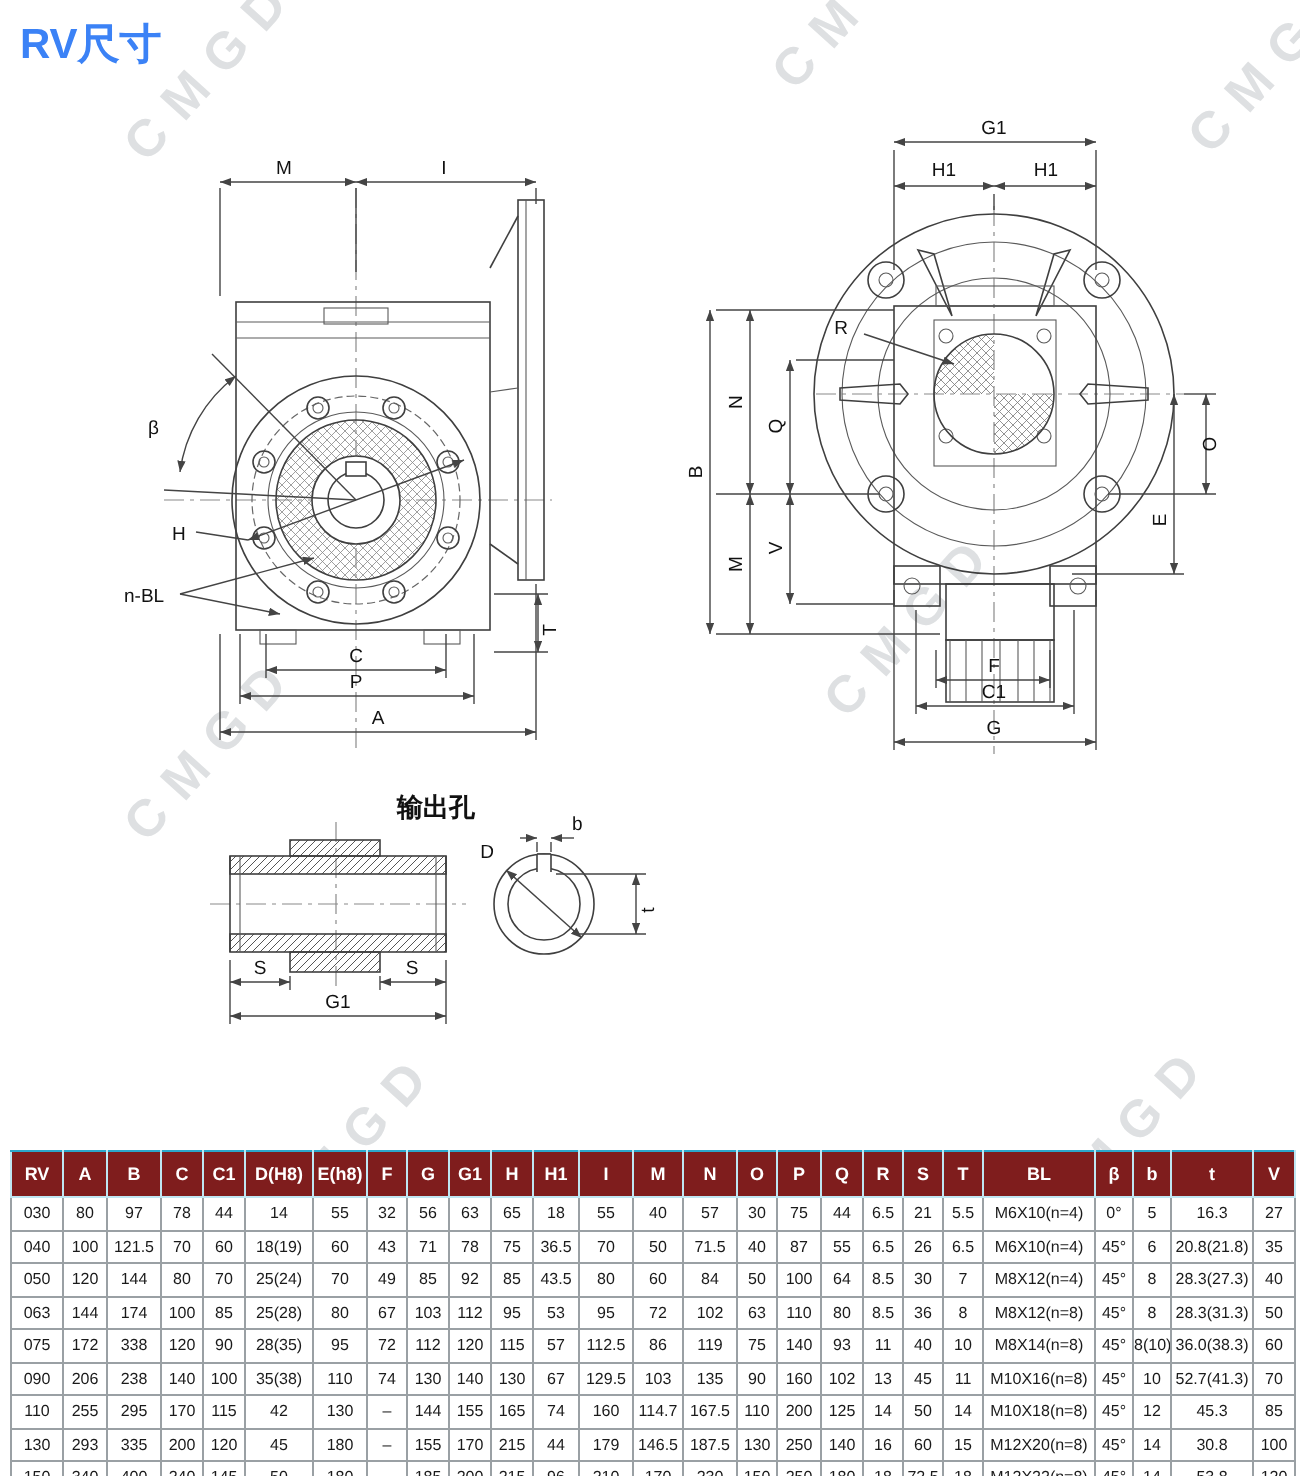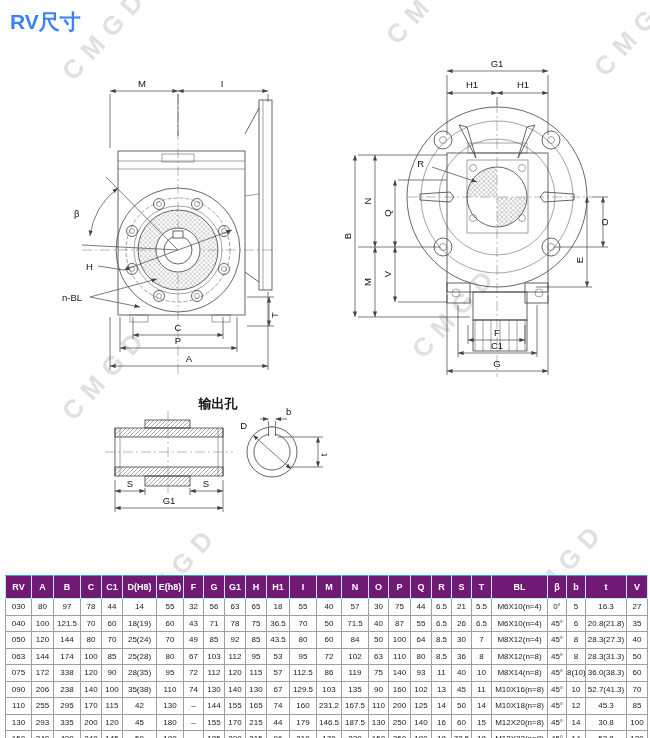--- a/index.html
+++ b/index.html
@@ -10,21 +10,21 @@
   #title{position:absolute;left:10px;top:8px;font-size:21px;font-weight:bold;color:#3b82f6;z-index:2;}
   svg{position:absolute;z-index:1;overflow:visible;}
   svg text{font-family:"Liberation Sans",sans-serif;font-size:9.5px;fill:#111;}
   .ln{stroke:#3f3f3f;stroke-width:.8;fill:none;}
   .thin{stroke:#5a5a5a;stroke-width:.55;fill:none;}
   .dim{stroke:#444;stroke-width:.7;fill:none;}
   .cl{stroke:#8a8a8a;stroke-width:.6;fill:none;stroke-dasharray:10 3 2 3;}
   .dash{stroke:#666;stroke-width:.6;fill:none;stroke-dasharray:4 2;}
   #spec-table{position:absolute;left:5px;top:575px;width:643px;z-index:3;border-collapse:collapse;
       table-layout:fixed;background:#fff;border:1px solid #8d9499;}
-  #spec-table th{background:#701a75;color:#fff;font-size:9px;font-weight:bold;height:22px;
+  #spec-table th{background:#7f1d1d;color:#fff;font-size:9px;font-weight:bold;height:22px;
       padding:0;border:1px solid #bfe6f2;border-top:1px solid #2ba7cb;text-align:center;overflow:hidden;}
   #spec-table td{font-size:8px;color:#1a1a1a;text-align:center;height:15.5px;padding:0;
       border:1px solid #9aa0a4;white-space:nowrap;overflow:hidden;background:#fff;}
 </style>
 </head>
 <body>
 
 <div id="page">
 
   <span class="wm" style="left:48px;top:18px">CMGD</span>
@@ -569,21 +569,21 @@
           <td>170</td>
           <td>115</td>
           <td>42</td>
           <td>130</td>
           <td>–</td>
           <td>144</td>
           <td>155</td>
           <td>165</td>
           <td>74</td>
           <td>160</td>
-          <td>231.2</td>
+          <td>114.7</td>
           <td>167.5</td>
           <td>110</td>
           <td>200</td>
           <td>125</td>
           <td>14</td>
           <td>50</td>
           <td>14</td>
           <td>M10X18(n=8)</td>
           <td>45°</td>
           <td>12</td>

